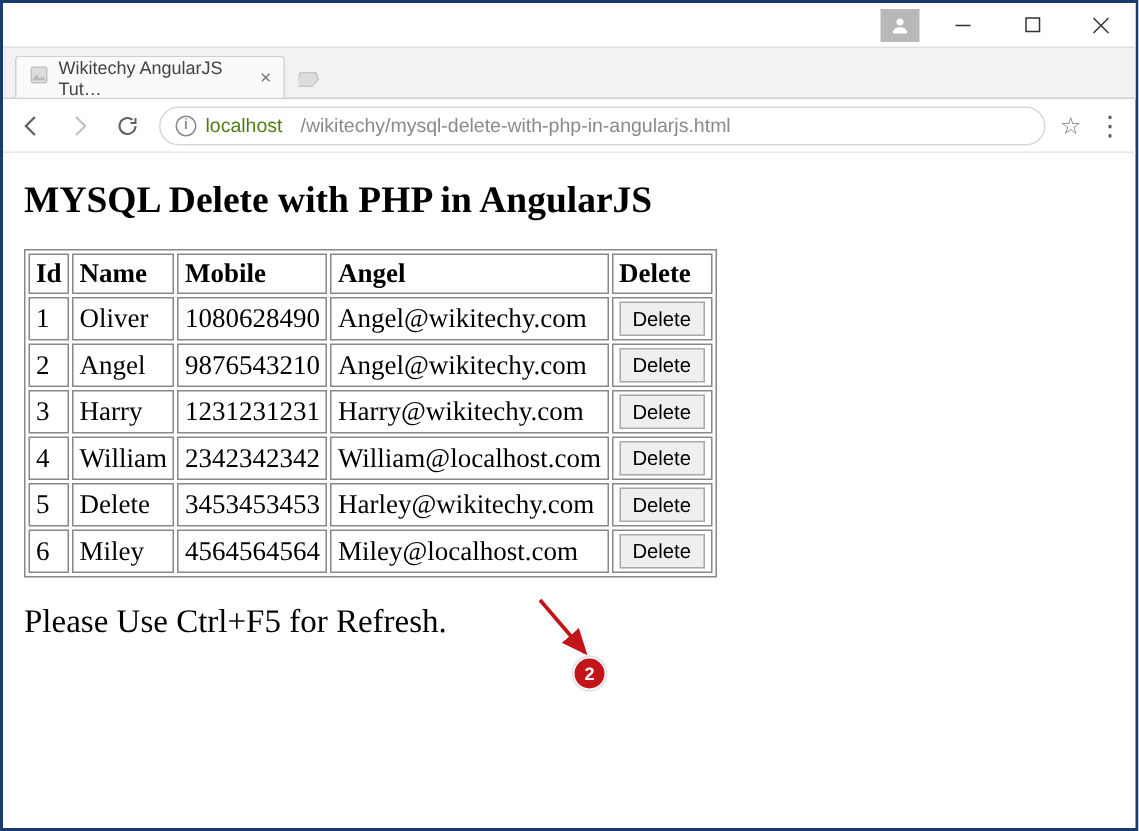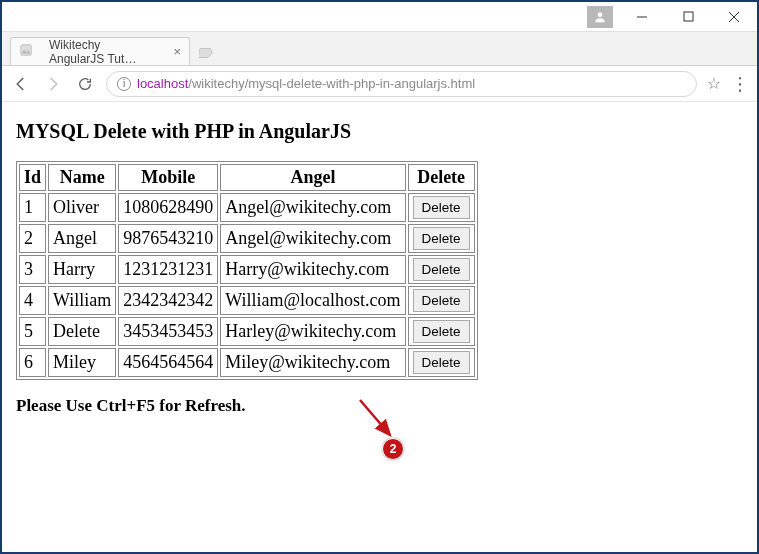--- a/index.html
+++ b/index.html
@@ -4,39 +4,39 @@
 <style>
   * { box-sizing: border-box; }
   body { margin: 0; font-family: "Segoe UI", Arial, sans-serif; background: #fff; }
   .window { width: 759px; height: 554px; border: 2px solid #1a3a6e; display: flex; flex-direction: column; position: relative; background: #fff; }
   .titlebar { height: 30px; background: #fff; display: flex; align-items: center; justify-content: flex-end; border-bottom: 1px solid #e0e0e0; }
   .titlebar-left { flex: 1; }
   .titlebtn { width: 46px; height: 30px; display: flex; align-items: center; justify-content: center; color: #333; font-size: 14px; }
   .titlebtn svg { stroke: #333; }
   .user-icon { width: 26px; height: 22px; background: #b8b8b8; margin-right: 6px; display:flex; align-items:center; justify-content:center; }
   .tabstrip { height: 34px; background: #f2f2f2; display: flex; align-items: flex-end; padding-left: 8px; border-bottom: 1px solid #d0d0d0; }
-  .tab { height: 28px; background: #fafafa; border: 1px solid #d0d0d0; border-bottom: none; border-top-left-radius: 3px; border-top-right-radius: 3px; display: flex; align-items: center; padding: 0 8px; font-size: 12px; color: #444; max-width: 180px; gap:16px; }
+  .tab { height: 28px; background: #fafafa; border: 1px solid #d0d0d0; border-bottom: none; border-top-left-radius: 3px; border-top-right-radius: 3px; display: flex; align-items: center; padding: 0 8px; font-size: 12px; color: #444; max-width: 180px; gap:6px; }
   .tab-close { color:#777; font-size:13px; }
   .newtab { width:24px; height:24px; margin-left:6px; display:flex; align-items:center; justify-content:center; color:#666; }
   .addrrow { height: 36px; display:flex; align-items:center; padding: 0 8px; gap:10px; border-bottom:1px solid #e5e5e5; }
   .navbtn { width:22px; height:22px; display:flex; align-items:center; justify-content:center; color:#5a5a5a; }
   .navbtn.disabled { color:#b8b8b8; }
   .addrbar { flex:1; height:26px; border:1px solid #d8d8d8; border-radius:13px; display:flex; align-items:center; padding:0 10px; font-size:13px; color:#222; gap:6px; }
   .addrbar .info-icon { width:14px; height:14px; border:1px solid #888; border-radius:50%; display:flex; align-items:center; justify-content:center; font-size:10px; color:#666; }
-  .addrbar .url-host { color:#a21caf; }
-  .addrbar .url-path { color:#8a8a8a; }
+  .addrbar .url-host { color:#4d7c0f; }
+  .addrbar .url-path { color:#8a8a8a;margin-left:12px; }
   .star { color:#777; font-size:16px; }
   .dots { color:#555; font-size:18px; letter-spacing:0; line-height:6px; }
   .page { flex:1; padding: 12px 14px; overflow:auto; font-family: "Times New Roman", serif; color:#000; position:relative; }
-  h1.page-title { font-size: 20px; font-weight:bold; margin: 6px 0 18px 0; }
+  h1.page-title { font-size: 25px; font-weight:bold; margin: 6px 0 18px 0; }
   table.data { border-collapse: separate; border-spacing: 2px; border:1px solid #888; }
   table.data th, table.data td { border:1px solid #888; padding:2px 4px; font-size:18px; text-align:left; vertical-align:middle; }
-  table.data th { font-weight:bold; text-align:center; }
+  table.data th { font-weight:bold; text-align:left; }
   .delbtn { font-family: Arial, sans-serif; font-size:13.5px; background:#efefef; border:1px solid #a9a9a9; padding:3px 8px; cursor:pointer; }
-  .refresh-msg { font-size:17px; font-weight:bold; margin-top:16px; }
+  .refresh-msg { font-size:22px; font-weight:normal; margin-top:16px; }
   .arrow-svg { position:absolute; left:348px; top:288px; pointer-events:none; }
   .badge { position:absolute; left:380px; top:336px; width:22px; height:22px; background:#c1151a; border:1.5px solid #fff; border-radius:50%; box-shadow:0 0 2px rgba(0,0,0,0.4); display:flex; align-items:center; justify-content:center; color:#fff; font-family:Arial,sans-serif; font-size:12px; font-weight:bold; }
 </style>
 </head>
 <body>
 
 <div class="window">
 
   <div class="titlebar">
     <div class="titlebar-left"></div>
@@ -154,21 +154,21 @@
             <td>5</td>
             <td>Delete</td>
             <td>3453453453</td>
             <td>Harley@wikitechy.com</td>
             <td><button class="delbtn">Delete</button></td>
           </tr>
           <tr>
             <td>6</td>
             <td>Miley</td>
             <td>4564564564</td>
-            <td>Miley@wikitechy.com</td>
+            <td>Miley@localhost.com</td>
             <td><button class="delbtn">Delete</button></td>
           </tr>
         </tbody>
     </table>
 
     <p class="refresh-msg">Please Use Ctrl+F5 for Refresh.</p>
 
     <svg class="arrow-svg" width="60" height="60">
       <defs>
           <marker id="ah" markerWidth="8" markerHeight="8" refX="6" refY="3" orient="auto">

